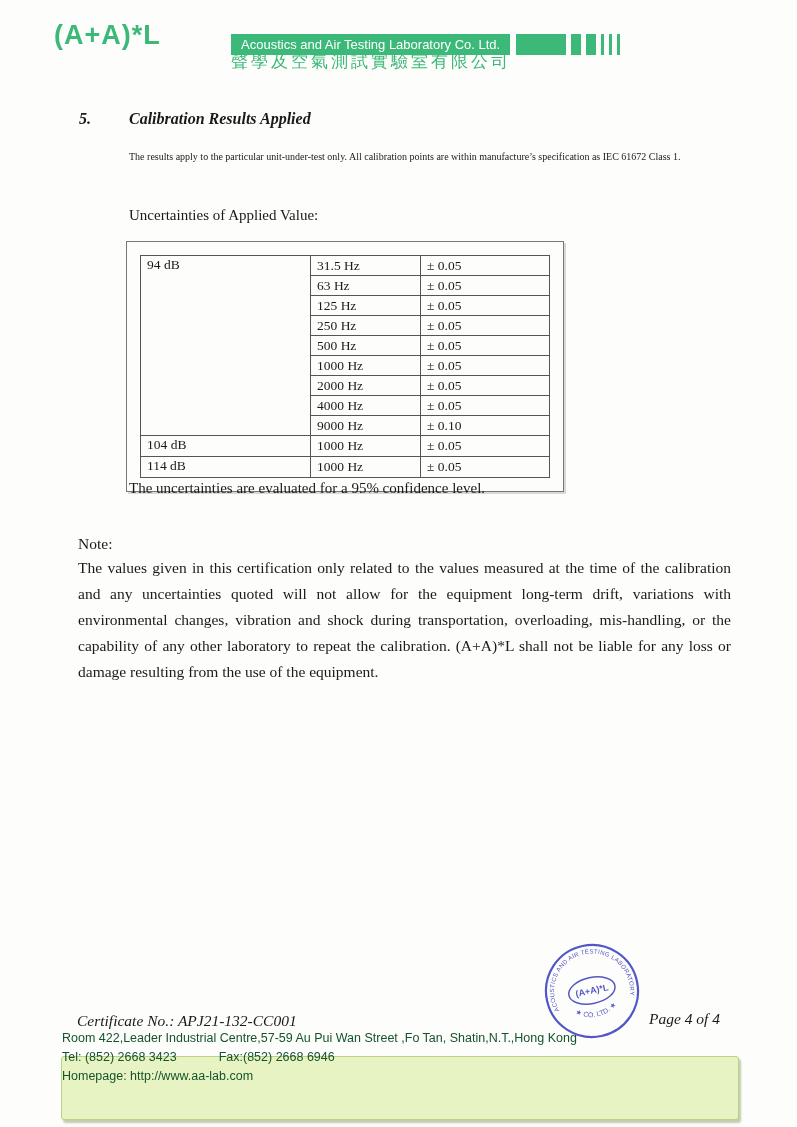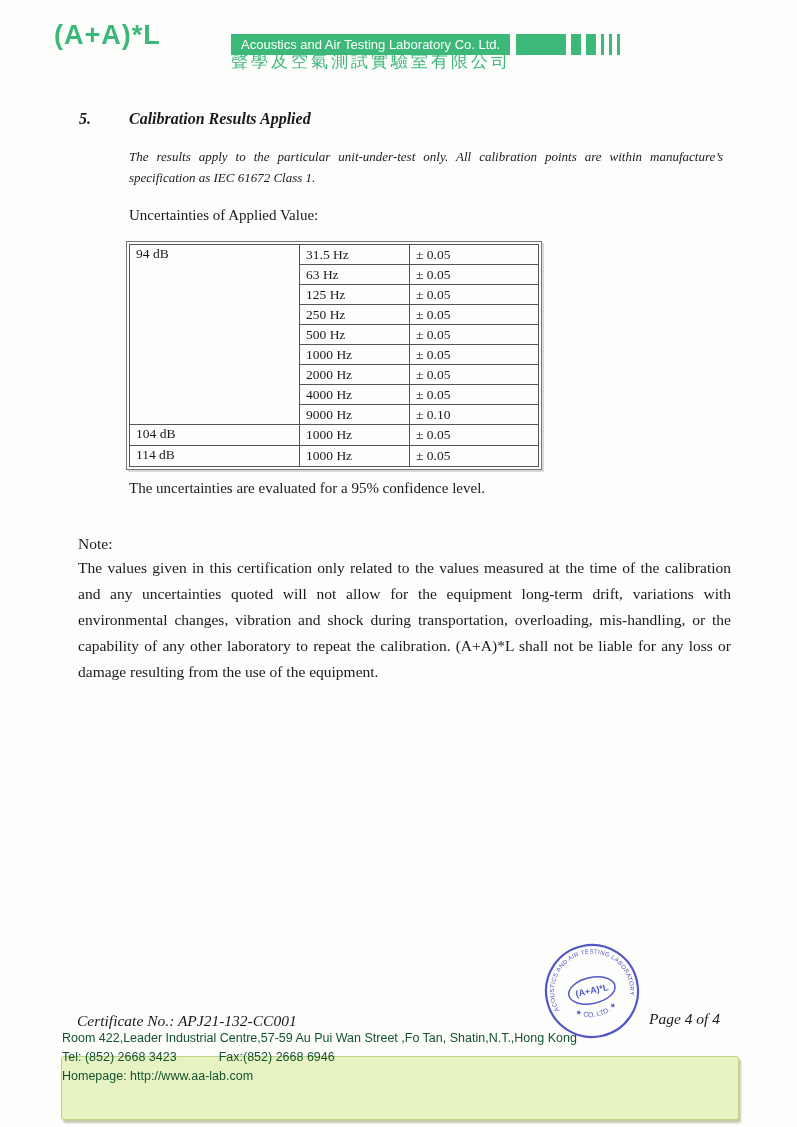--- a/index.html
+++ b/index.html
@@ -28,26 +28,26 @@
   .deco.thin{width:3px;margin-left:5px;}
   .banner-zh{
     position:absolute;left:231px;top:50px;
     font-family:"Liberation Sans",sans-serif;font-size:17px;
     letter-spacing:3px;color:var(--accent-green);white-space:nowrap;
   }
   
   .sec-num{position:absolute;left:79px;top:110px;font-size:16px;font-weight:bold;font-style:italic;}
   .sec-title{position:absolute;left:129px;top:110px;font-size:16px;font-weight:bold;font-style:italic;}
   .intro{position:absolute;left:129px;top:146px;width:594px;margin:0;
-    font-size:13px;line-height:21px;text-align:justify;font-style:italic;}
+    font-size:10px;line-height:21px;text-align:justify;}
   .caption{position:absolute;left:129px;top:207px;font-size:15px;}
   
   .table-wrap{
     position:absolute;left:126px;top:241px;width:410px;
-    border:1px solid #777;padding:2px;background:#fdfdfb;
+    border:1px solid #777;padding:13px;background:#fdfdfb;
     box-shadow:2px 2px 0 rgba(0,0,0,.14);
   }
   table.cal{width:100%;border-collapse:collapse;border:1px solid #555;}
   table.cal td{
     border:1px solid #555;height:19px;
     font-size:13.5px;padding:0 4px 0 6px;white-space:nowrap;
   }
   table.cal td.lvl{vertical-align:top;padding-top:1px;}
   .confidence{position:absolute;left:129px;top:480px;font-size:15px;}
   

